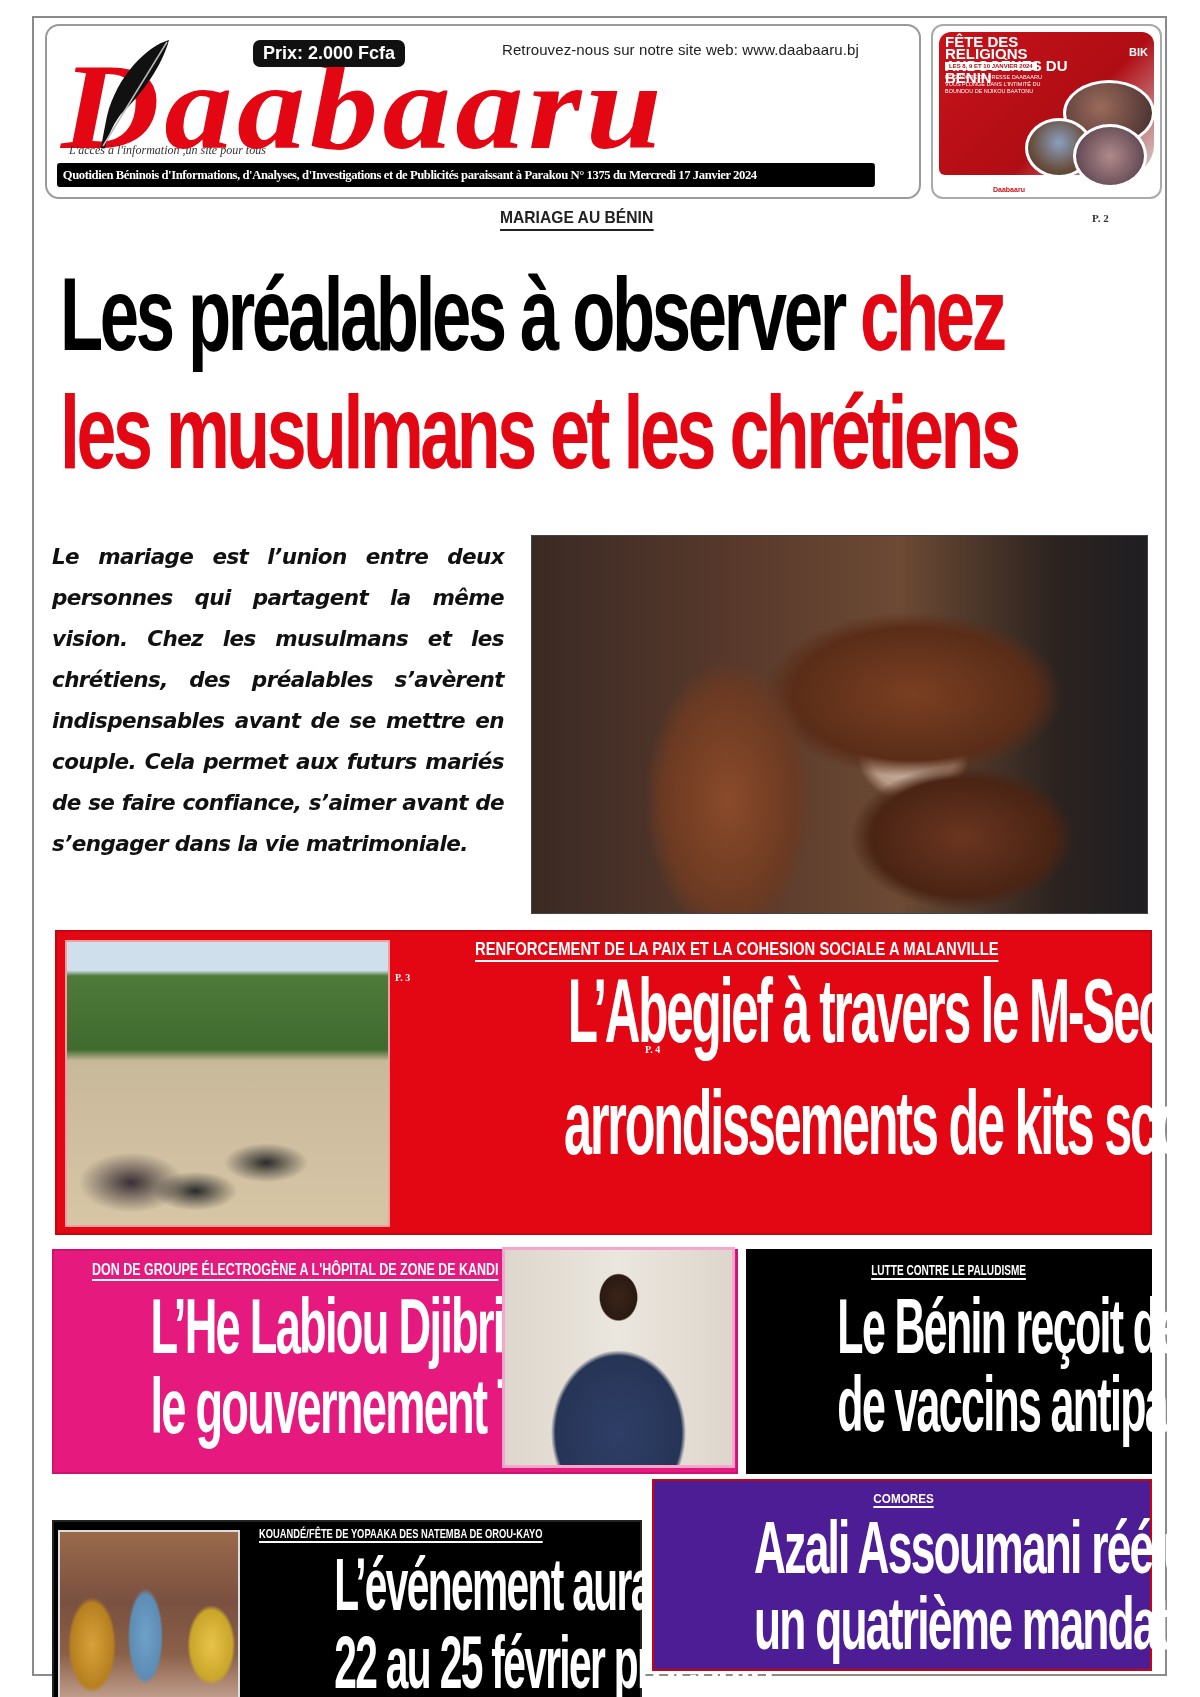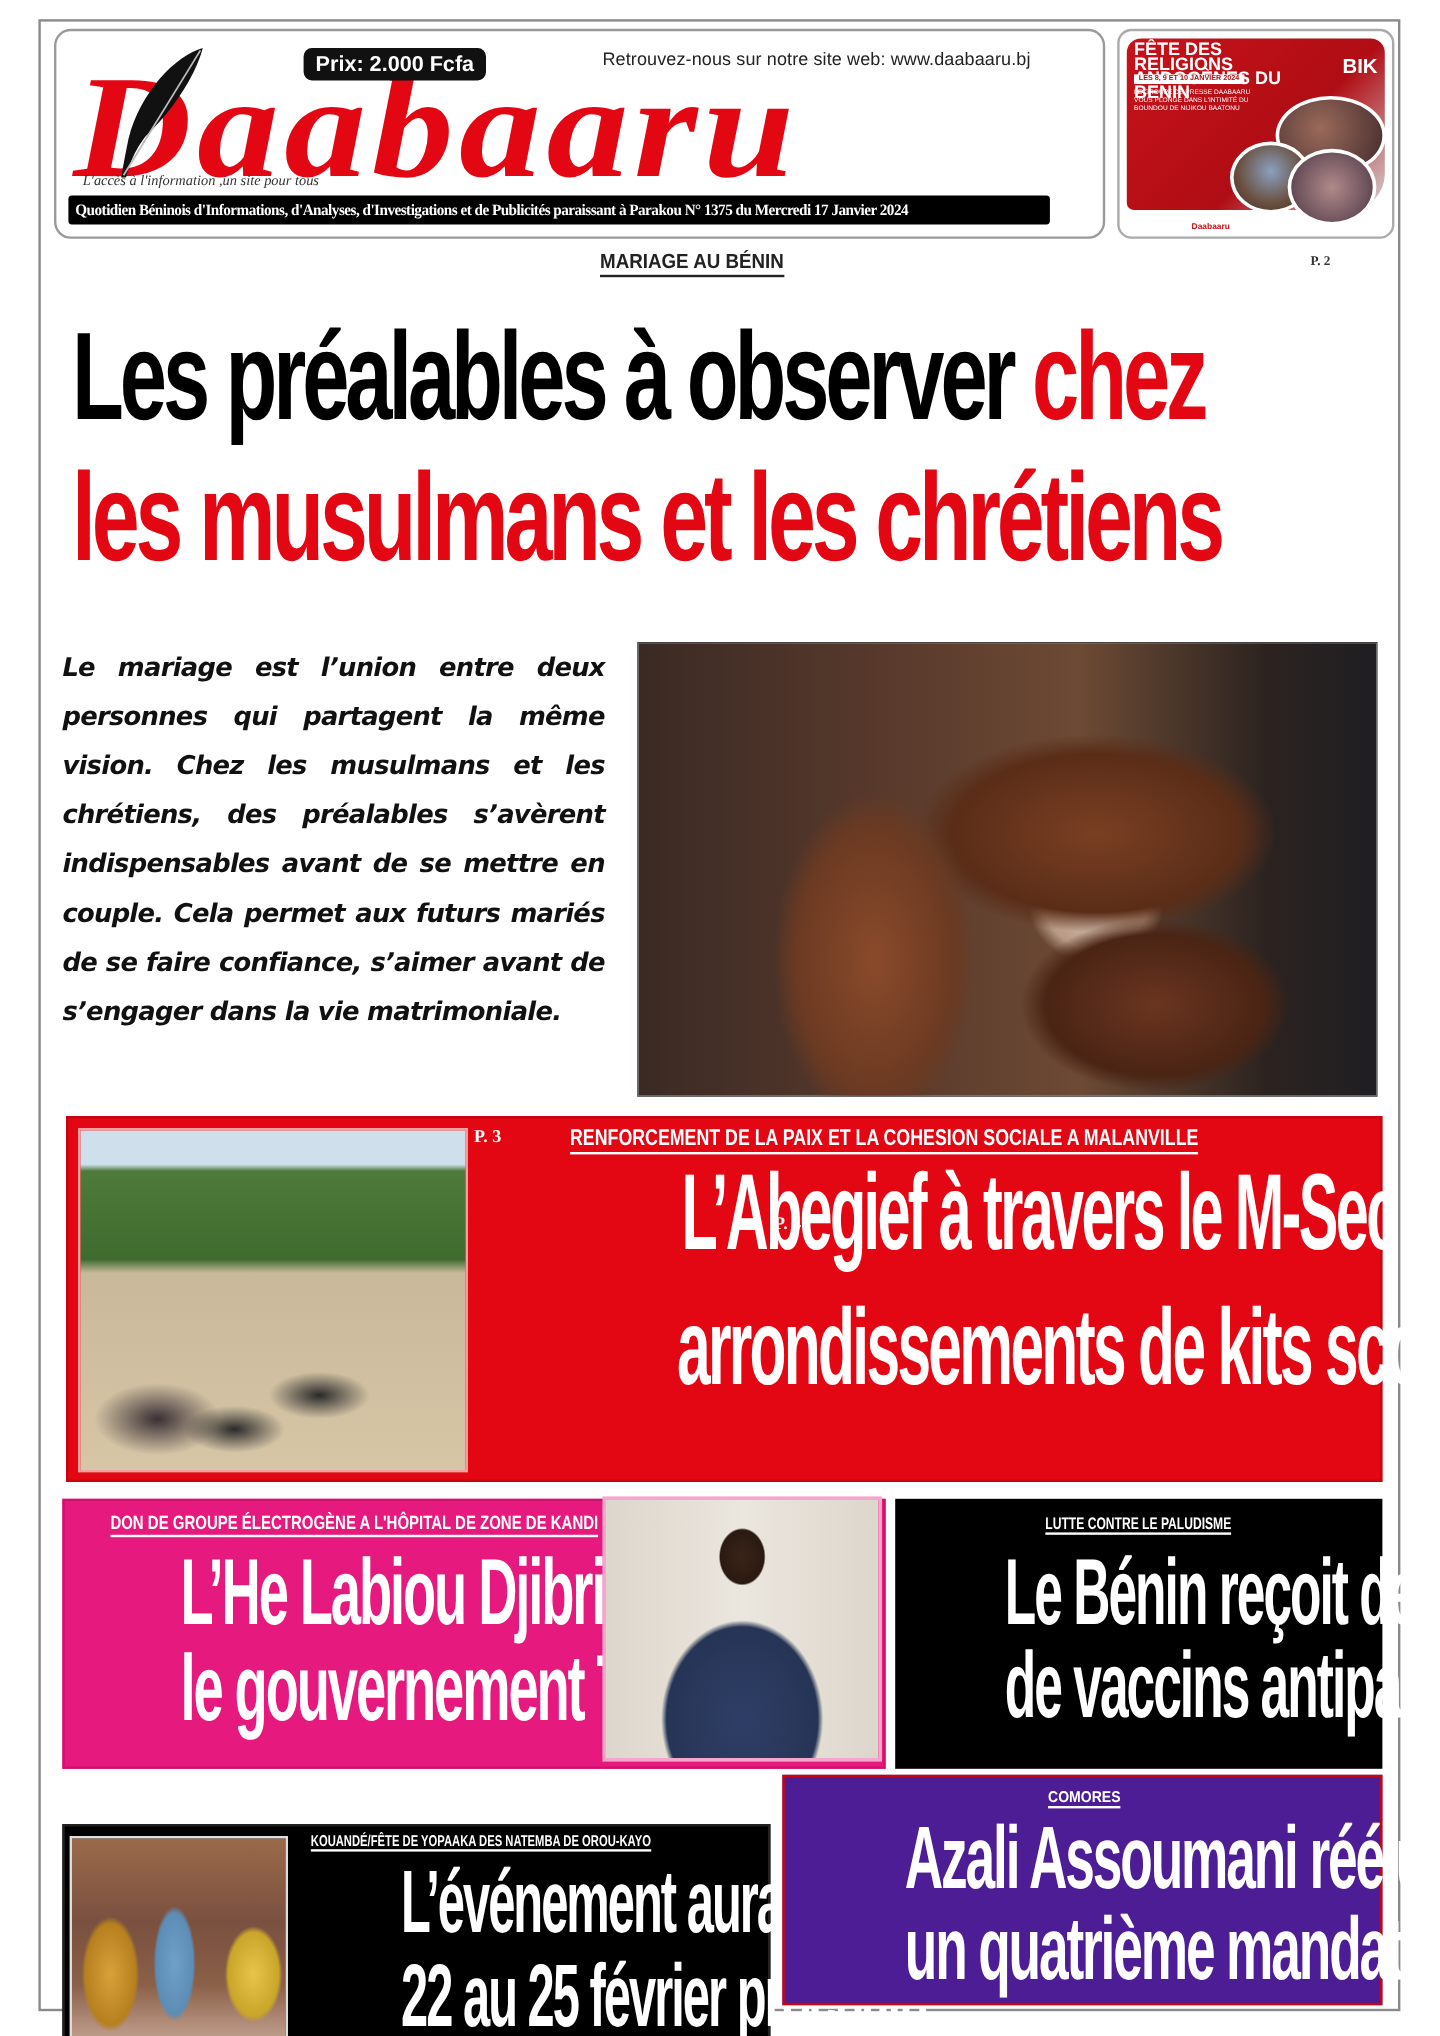--- a/index.html
+++ b/index.html
@@ -14,21 +14,21 @@
   .logo-word { position: absolute; left: 14px; top: 20px; font-family: "Liberation Serif", serif; font-style: italic; font-weight: bold; font-size: 122px; line-height: 1; color: #e30613; letter-spacing: 4px; transform: scaleX(1.12); transform-origin: left top; }
   .price-badge { position: absolute; left: 206px; top: 14px; background: #111; color: #fff; font-weight: bold; font-size: 18px; padding: 3px 10px; border-radius: 7px; }
   .website { position: absolute; left: 455px; top: 15px; font-size: 15px; color: #222; letter-spacing: 0.1px; }
   .tagline { position: absolute; left: 22px; top: 117px; font-family: "Liberation Serif", serif; font-style: italic; font-size: 12px; color: #333; }
   .dateline { position: absolute; left: 10px; right: 10px; top: 137px; height: 24px; background: #000; color: #fff; font-family: "Liberation Serif", serif; font-weight: bold; font-size: 13.2px; line-height: 24px; padding-left: 6px; white-space: nowrap; letter-spacing: -0.45px; transform: scaleX(0.96); transform-origin: left center; border-radius: 3px; }
 
   
   .ad { position: absolute; left: 931px; top: 24px; width: 231px; height: 175px; border: 2px solid #aaa; border-radius: 12px; background: #fff; overflow: hidden; }
   .ad-red { position: absolute; left: 6px; top: 6px; right: 6px; bottom: 22px; background: linear-gradient(135deg, #c8121a 0%, #b00d14 60%, #d3d3d3 100%); border-radius: 12px 12px 30px 6px; }
   .ad-title { position: absolute; left: 12px; top: 10px; color: #fff; font-weight: bold; font-size: 15px; line-height: 12px; width: 150px; }
-  .ad-logo { position: absolute; right: 12px; top: 20px; color: #fff; font-weight: bold; font-size: 17px; }
+  .ad-logo { position: absolute; right: 12px; top: 20px; color: #fff; font-weight: bold; font-size: 11px; }
   .ad-date { position: absolute; left: 12px; top: 36px; background: #fff; color: #b00d14; font-size: 6px; font-weight: bold; padding: 1px 4px; }
   .ad-text { position: absolute; left: 12px; top: 48px; color: #fff; font-size: 5.5px; line-height: 7px; width: 110px; }
   .ad-circle { position: absolute; border-radius: 50%; border: 3px solid #fff; }
   .ad-c1 { left: 130px; top: 54px; width: 92px; height: 66px; background: radial-gradient(circle at 40% 40%, #9a6a5a, #5b3d3a 70%, #3a2a2a); }
   .ad-c2 { left: 92px; top: 92px; width: 68px; height: 60px; background: radial-gradient(circle at 50% 40%, #8aa0c0, #6a5040 60%, #3d2f28); }
   .ad-c3 { left: 140px; top: 98px; width: 74px; height: 64px; background: radial-gradient(circle at 50% 50%, #b08a8a, #6a4f5a 70%, #3a2a2a); }
   .ad-footer { position: absolute; left: 60px; bottom: 4px; color: #c8121a; font-size: 7px; font-weight: bold; }
 
   
   .kicker { position: absolute; left: 500px; top: 208px; font-weight: bold; font-size: 17px; color: #222; border-bottom: 2px solid #222; padding-bottom: 1px; transform: scaleX(0.92); transform-origin: left; }
@@ -53,21 +53,21 @@
       linear-gradient(90deg, #3a2a24 0%, #5a3a2c 35%, #6c4a34 60%, #2c2320 85%, #1f1e22 100%); }
 
   
   .red-panel { position: absolute; left: 55px; top: 930px; width: 1097px; height: 305px; background: #e30613; border: 2px solid #c70510; }
   .moto-photo { left: 8px; top: 8px; width: 325px; height: 287px; border: 2px solid #f1a0a0;
     background:
       radial-gradient(ellipse 60px 28px at 40% 88%, #2a2a2a 0%, transparent 70%),
       radial-gradient(ellipse 60px 28px at 62% 78%, #2a2a2a 0%, transparent 70%),
       radial-gradient(ellipse 70px 40px at 20% 85%, #3a2f35 0%, transparent 75%),
       linear-gradient(180deg, #cfe0ec 0%, #cfe0ec 10%, #4e7a3a 12%, #3f6b2f 38%, #c9b99b 42%, #d6c6a6 100%); }
-  .red-panel .pref { color: #fff; font-size: 15px; }
+  .red-panel .pref { color: #fff; font-size: 10px; margin-top: 32px; }
   .rp-p3 { left: 338px; top: 8px; }
   .rp-p4 { left: 588px; top: 80px; }
   .rp-kicker { position: absolute; left: 418px; top: 6px; color: #fff; font-weight: bold; font-size: 19px; border-bottom: 2px solid #fff; white-space: nowrap; transform: scaleX(0.78); transform-origin: left; }
   .rp-title { position: absolute; left: 343px; width: 746px; text-align: center; color: #fff; font-weight: bold; font-size: 90px; line-height: 1; white-space: nowrap; letter-spacing: -4px; }
   .rp-t1 { top: 34px; transform: scaleX(0.55); }
   .rp-t2 { top: 146px; transform: scaleX(0.56); }
 
   
   .pink-panel { position: absolute; left: 52px; top: 1249px; width: 686px; height: 225px; background: #e6197e; border: 2px solid #d0126f; }
   .pk-kicker { position: absolute; left: 38px; top: 10px; color: #fff; font-weight: bold; font-size: 16px; border-bottom: 2px solid #fff; white-space: nowrap; transform: scaleX(0.78); transform-origin: left; }

